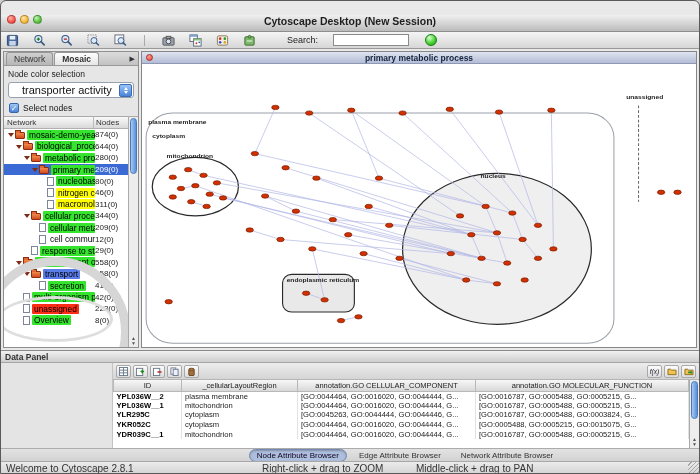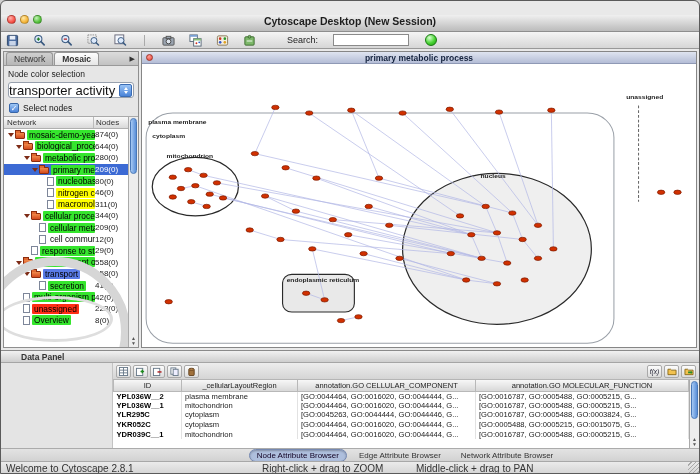--- a/index.html
+++ b/index.html
@@ -32,21 +32,21 @@
   .panel-header{flex:0 0 12px;height:12px;background:linear-gradient(#f1f1f1,#cecece);border-bottom:1px solid #a0a0a0;display:flex;align-items:center;font-size:8.5px;font-weight:bold;color:#333;padding:0 3px;}
   .ph-btns{margin-left:auto;display:flex;gap:2px;}
   .ph-btn{width:7px;height:7px;border:1px solid #888;background:#ddd;}
   .ph-btn.close{background:#e04438;border-color:#902;}
   .cp-tabs{flex:0 0 14px;height:14px;display:flex;background:linear-gradient(#dcdcdc,#c2c2c2);border-bottom:1px solid #999;align-items:flex-end;padding-left:2px;}
   .cp-tabs-list{display:flex;align-items:flex-end;min-width:0;overflow:hidden;flex:1;}
   .cp-tab{font-size:8.5px;padding:1px 7px 1px;border:1px solid #979797;border-bottom:none;border-radius:3px 3px 0 0;background:linear-gradient(#cfcfcf,#b6b6b6);margin-right:1px;color:#333;white-space:nowrap;}
   .cp-tab.sel{background:linear-gradient(#fdfdfd,#e6e6e6);font-weight:bold;}
   .cp-tab-arrow{font-size:7px;color:#333;padding:0 3px 2px;}
   .cp-section-label{font-size:8.5px;color:#1c1c1c;padding:3px 4px 1px;}
-  .cp-dropdown{margin:2px 4px;height:16px;border:1px solid #97a0ad;border-radius:3px;background:#fff;display:flex;align-items:center;font-size:13px;padding-left:0;color:#111;}
+  .cp-dropdown{margin:2px 4px;height:16px;border:1px solid #97a0ad;border-radius:3px;background:#fff;display:flex;align-items:center;font-size:11px;padding-left:13px;color:#111;}
   .dd-btn{margin-left:auto;width:13px;height:13px;background:linear-gradient(#9ac4f6,#4a84d8);border:1px solid #3a6cb4;border-radius:2px;margin-right:1px;display:flex;flex-direction:column;align-items:center;justify-content:center;}
   .dd-up{width:0;height:0;border:2.5px solid transparent;border-bottom:3px solid #fff;margin-bottom:1px;}
   .dd-dn{width:0;height:0;border:2.5px solid transparent;border-top:3px solid #fff;}
   .cp-check{display:flex;align-items:center;gap:4px;padding:3px 5px;}
   .checkbox{width:10px;height:10px;border-radius:2px;background:linear-gradient(#9ec7f5,#4b83d8);border:1px solid #3866a8;color:#fff;font-size:8px;line-height:9px;text-align:center;}
   .cp-check .lbl{font-size:8.5px;color:#111;}
   .tree-wrap{flex:1;display:flex;min-height:0;border-top:1px solid #aaa;}
   .tree-col{flex:1;display:flex;flex-direction:column;min-width:0;background:#fff;}
   .tree-header{flex:0 0 12px;height:12px;display:flex;background:linear-gradient(#fafafa,#d9d9d9);border-bottom:1px solid #b0b0b0;font-size:8px;color:#333;align-items:center;}
   .tree-header .h1{flex:1;padding-left:3px;border-right:1px solid #bbb;height:100%;display:flex;align-items:center;}
@@ -74,21 +74,21 @@
   .network-frame{flex:1;border:1px solid #868686;display:flex;flex-direction:column;background:#fff;min-width:0;}
   .net-title{flex:0 0 12px;height:12px;background:linear-gradient(#dfe4f0,#b4bdd6);border-bottom:1px solid #8f99b5;display:flex;align-items:center;position:relative;}
   .net-dot{width:7px;height:7px;border-radius:50%;background:radial-gradient(circle at 35% 30%,#ff9d94,#e8453a);border:1px solid #a03328;margin-left:4px;z-index:2;}
   .net-title-text{position:absolute;left:0;right:0;text-align:center;font-size:8.5px;font-weight:bold;color:#15233f;}
   .net-canvas{flex:1;position:relative;background:#fff;}
   .net-canvas svg{position:absolute;left:0;top:0;width:100%;height:100%;}
   .comp-label{font-size:6.5px;font-weight:bold;fill:#222;font-family:"Liberation Sans",sans-serif;}
 
   
   .data-panel{flex:0 0 98px;height:98px;border-top:1px solid #8a8a8a;background:#e2e2e2;display:flex;flex-direction:column;}
-  .dp-header{flex:0 0 12px;height:12px;background:linear-gradient(#f1f1f1,#cecece);border-bottom:1px solid #a5a5a5;font-size:8.5px;font-weight:bold;color:#333;display:flex;align-items:center;padding-left:20px;}
+  .dp-header{flex:0 0 12px;height:12px;background:linear-gradient(#f1f1f1,#cecece);border-bottom:1px solid #a5a5a5;font-size:8.5px;font-weight:bold;color:#333;display:flex;align-items:center;padding-left:4px;}
   .dp-body{flex:1;display:flex;min-height:0;}
   .dp-spacer{flex:0 0 112px;width:112px;background:#e4e4e4;border-right:1px solid #c3c3c3;}
   .dp-content{flex:1;display:flex;flex-direction:column;min-width:0;}
   .dp-toolbar{flex:0 0 17px;height:17px;display:flex;align-items:center;gap:2px;padding:0 3px;background:linear-gradient(#ededed,#d5d5d5);border-bottom:1px solid #b5b5b5;}
   .dp-right{margin-left:auto;display:flex;gap:2px;}
   .dpicon{width:15px;height:13px;border:1px solid #a9a9a9;border-radius:2px;background:linear-gradient(#fcfcfc,#dcdcdc);display:flex;align-items:center;justify-content:center;font-size:6.5px;color:#223;}
   .dp-tablewrap{flex:1;display:flex;min-height:0;background:#fff;}
   table{border-collapse:collapse;table-layout:fixed;width:100%;align-self:flex-start;}
   thead th{height:11px;background:linear-gradient(#f7f7f7,#d8d8d8);border:1px solid #b8b8b8;border-top:none;font-size:7.5px;font-weight:normal;color:#222;overflow:hidden;white-space:nowrap;padding:0 1px;}
   tbody td{height:9.6px;font-size:7.6px;border-right:1px solid #e2e2e2;padding:0 3px;overflow:hidden;white-space:nowrap;background:#fff;color:#222;}

